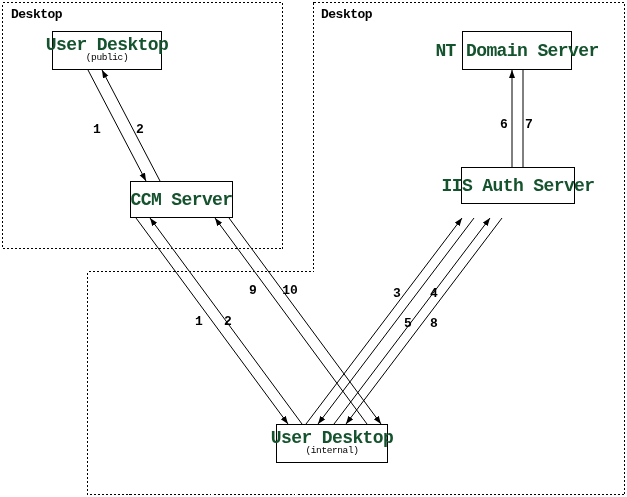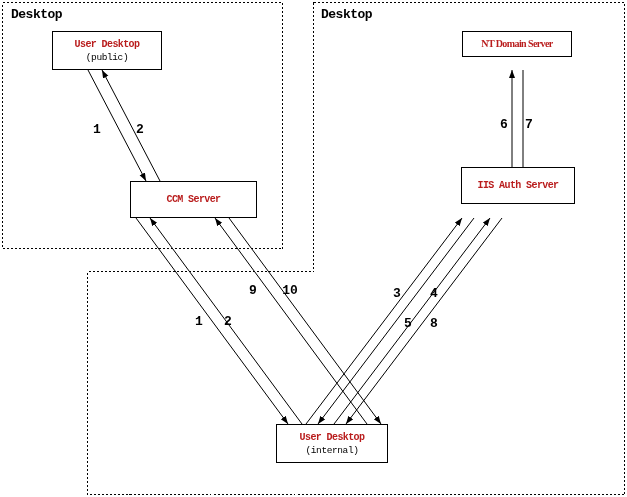--- a/index.html
+++ b/index.html
@@ -21,22 +21,22 @@
   .node{
     position:absolute;
     box-sizing:border-box;
     background:#ffffff;
     border:1px solid #000000;
     display:flex;flex-direction:column;
     align-items:center;justify-content:center;
     text-align:center;
   }
   .node-title{
-    font-size:10px;font-weight:bold;letter-spacing:-0.6px;
-    line-height:14px;white-space:nowrap;color:#b91c1c;
+    font-size:18px;font-weight:bold;letter-spacing:-0.6px;
+    line-height:14px;white-space:nowrap;color:#14532d;
   }
   .node-sub{
     font-size:9.5px;font-weight:normal;letter-spacing:-0.4px;
     line-height:11px;white-space:nowrap;color:#000;
   }
   .node-sub:empty{display:none;}
   .edge-label{
     font-family:"Liberation Mono","DejaVu Sans Mono",monospace;
     font-size:13px;font-weight:bold;
   }
@@ -82,26 +82,26 @@
 
   <div class="zone-label" style="left: 11px; top: 7px;">Desktop</div>
 
   <div class="zone-label" style="left: 321px; top: 7px;">Desktop</div>
 
   <div class="node" style="left: 52px; top: 31px; width: 110px; height: 39px;">
     <span class="node-title">User Desktop</span>
     <span class="node-sub">(public)</span>
   </div>
 
-  <div class="node" style="left: 462px; top: 31px; width: 110px; height: 26px; font-family: Liberation Serif, serif;">
+  <div class="node" style="left: 462px; top: 31px; width: 110px; height: 39px;">
     <span class="node-title">NT Domain Server</span>
 
   </div>
 
-  <div class="node" style="left: 130px; top: 181px; width: 127px; height: 37px;">
+  <div class="node" style="left: 130px; top: 181px; width: 103px; height: 37px;">
     <span class="node-title">CCM Server</span>
 
   </div>
 
   <div class="node" style="left: 461px; top: 167px; width: 114px; height: 37px;">
     <span class="node-title">IIS Auth Server</span>
 
   </div>
 
   <div class="node" style="left: 276px; top: 424px; width: 112px; height: 39px;">

